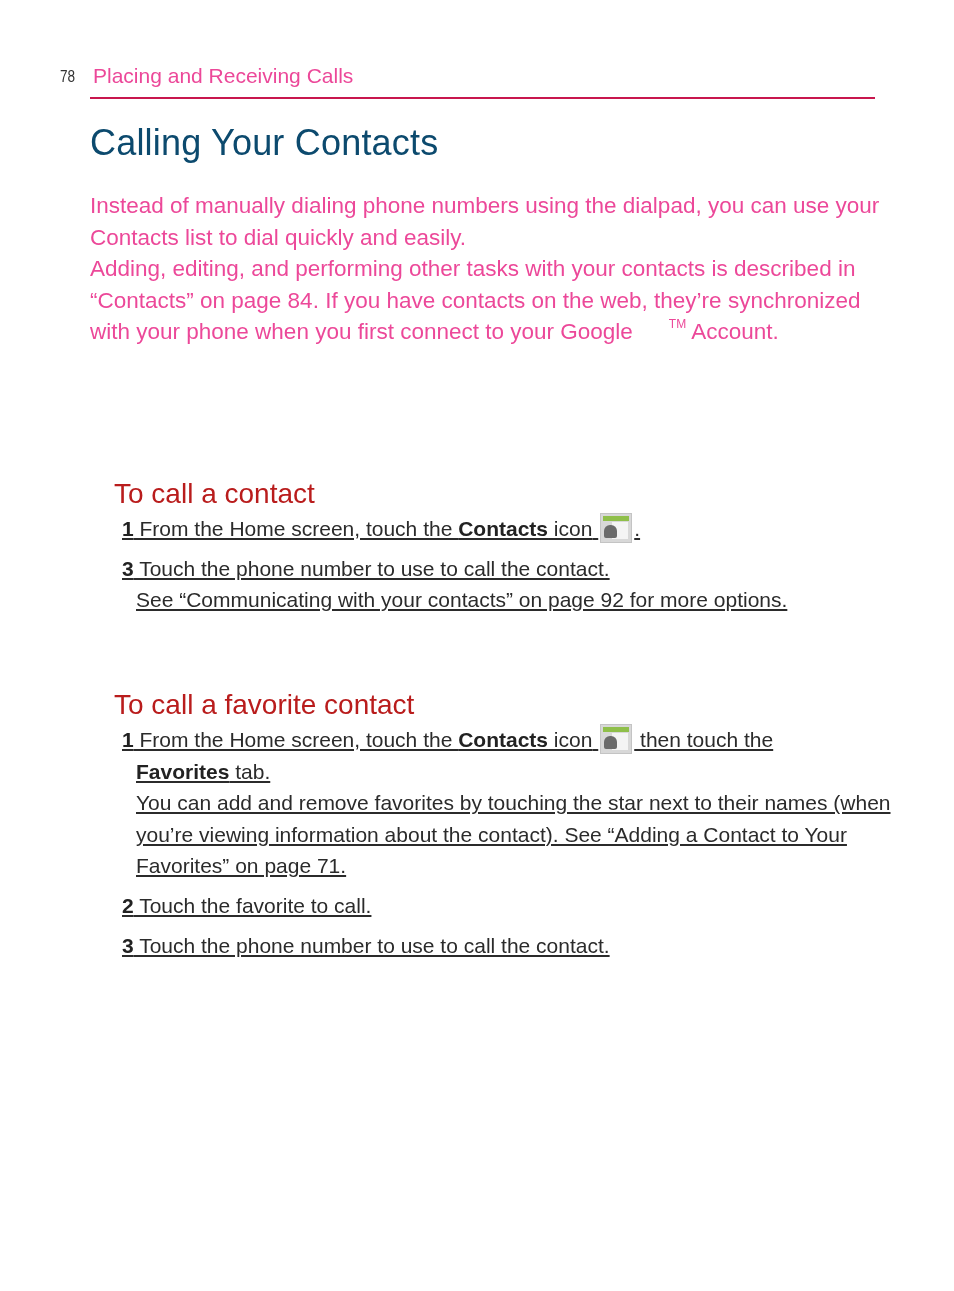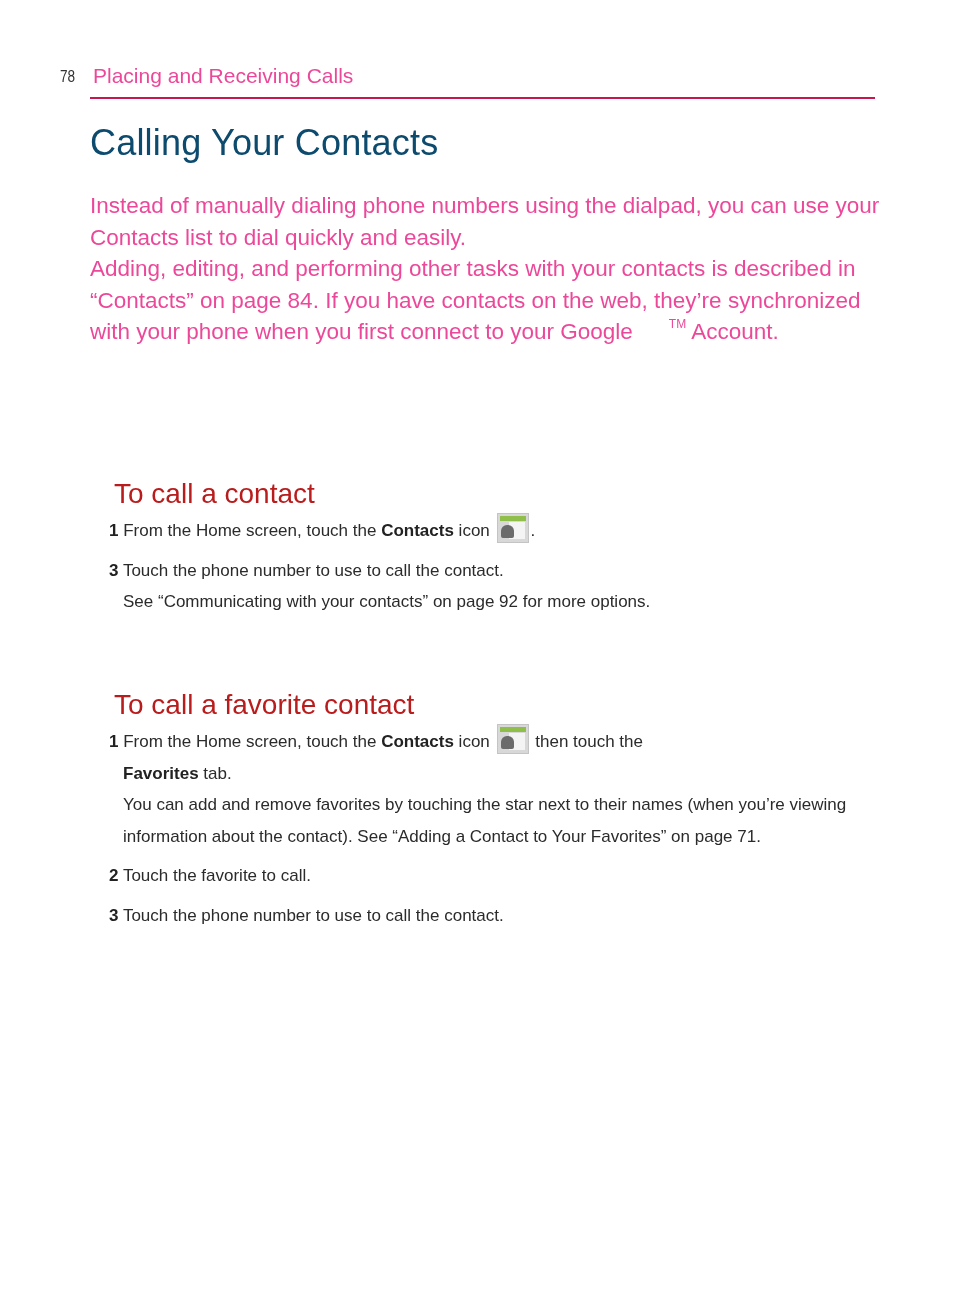--- a/index.html
+++ b/index.html
@@ -7,21 +7,21 @@
          font-family: "Liberation Sans", sans-serif; color: #2b2b2b; }
   .header { position: absolute; left: 60px; top: 64px; width: 815px; height: 36px; }
   .page-num { position: absolute; left: 0; top: 4px; font-size: 16px; color: #333; font-family: "Liberation Sans Narrow", "Liberation Sans", sans-serif; transform: scaleX(0.85); transform-origin: left; }
   .section-title { position: absolute; left: 33px; top: 0; font-size: 21px; color: #ec4899; }
   .rule { position: absolute; left: 90px; top: 97px; width: 785px; height: 2px; background: #c8174e; }
   h1 { position: absolute; left: 90px; top: 122px; margin: 0; font-size: 36px; font-weight: normal; color: #0c4a6e; letter-spacing: 0.2px; }
   .intro { position: absolute; left: 90px; top: 190px; width: 790px; font-size: 22.5px; line-height: 31.6px; color: #ec4899; }
   .intro p { margin: 0; }
   sup { font-size: 12px; vertical-align: 11px; line-height: 0; margin-left: 36px; }
   h2 { position: absolute; left: 98px; margin: 16px; font-size: 28px; font-weight: normal; color: #b91c1c; }
-  .steps { position: absolute; left: 109px; width: 790px; font-size: 17px; line-height: 31.6px; color: #2b2b2b; }
+  .steps { position: absolute; left: 122px; width: 790px; font-size: 21px; line-height: 31.6px; color: #2b2b2b; text-decoration: underline; }
   .step { margin: 0 0 8px 0; }
   .step .num { font-weight: bold; color: #222; }
   .step .indent { display: block; padding-left: 14px; }
   b { font-weight: bold; color: #222; }
   .icon { display: inline-block; width: 32px; height: 30px; vertical-align: -7px; margin: 0 2px; background: #d8d8d8; border: 1px solid #c4c4c4; position: relative; box-sizing: border-box; }
   .icon .bar { position: absolute; left: 2px; right: 2px; top: 2px; height: 5px; background: #8fbf4a; }
   .icon .page { position: absolute; left: 11px; right: 3px; top: 8px; bottom: 3px; background: #f4f4f4; }
   .icon .person { position: absolute; left: 3px; top: 11px; width: 13px; height: 13px; background: #6b6b6b; border-radius: 6px 6px 2px 2px; }
 </style>
 </head>

